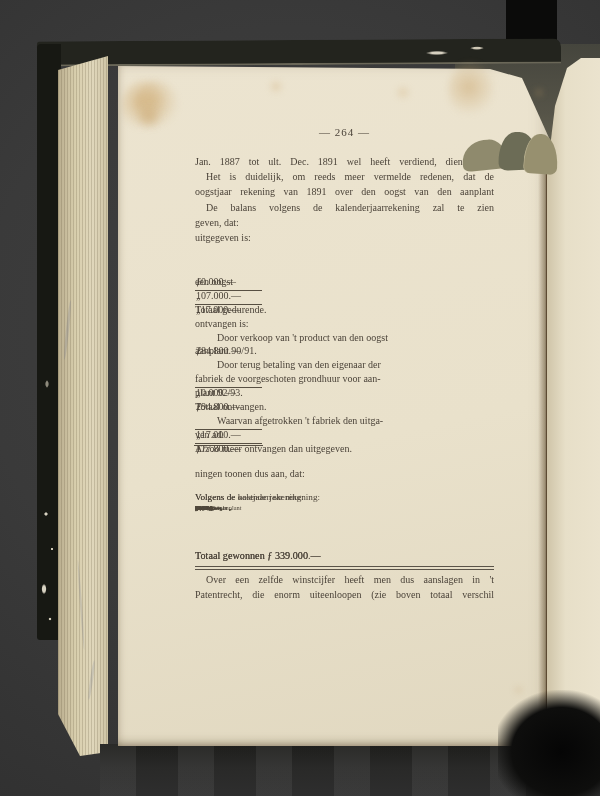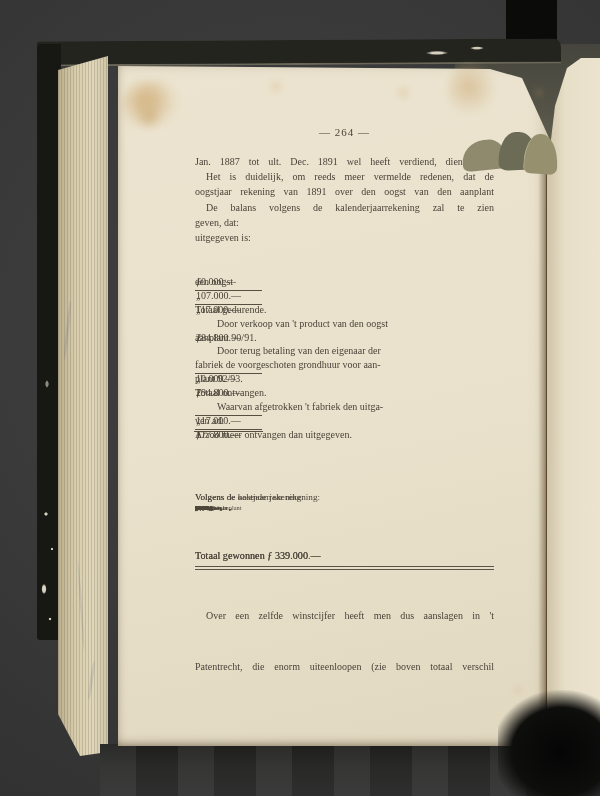--- a/index.html
+++ b/index.html
@@ -75,21 +75,21 @@
   .textblock{left:77px;top:0;width:299px;height:680px;color:#4b4339;}
   .pageno{top:60px;left:0;width:100%;text-align:center;font-size:11px;letter-spacing:1px;position:absolute;}
   .sec{left:0;width:100%;position:absolute;}
   #intro{top:90px;} #ledger{top:210px;} #summary{top:402px;}
   #cmpheader{top:426px;display:flex;justify-content:space-between;font-size:9.2px;}
   #cmptable{top:438px;} #totals{top:484px;display:flex;justify-content:space-between;font-size:10.2px;}
   #drule{top:500px;height:4px;border-top:1px solid #5a5348;border-bottom:1px solid #5a5348;}
   #closing{top:508px;}
 
   .tline{position:relative;height:15.2px;font-size:10px;overflow:hidden;}
-  #closing .tline{height:15.4px;margin-top:36px;}
+  #closing .tline{height:15.4px;}
   #summary .tline{height:14.6px;}
   .just{text-align:justify;text-align-last:justify;}
   .ind{text-indent:11px;}
 
   .lrow{position:relative;display:flex;height:13.9px;font-size:10px;align-items:baseline;}
   .ltext{flex:none;white-space:pre;}
   .ltext.ind{padding-left:11px;}
   .ltext.right{flex:1;text-align:right;padding-right:5px;}
   .ldots{flex:1;align-self:stretch;margin:0 5px 0 6px;}
   .ldots.dotted{background-image:radial-gradient(circle 1px at 2px 9px, #544c3f 55%, transparent 75%);
@@ -153,20 +153,23 @@
             </span>
           </div>
           <div class="lrow">
             <span class="ltext right">Totaal gedurende.</span>
             <span class="money u1">
               <span class="cur">„</span>
               <span class="amt">117.000.—</span>
             </span>
           </div>
           <div class="lrow">
+            <span class="ltext">ontvangen is:</span>
+          </div>
+          <div class="lrow">
             <span class="ltext ind">Door verkoop van 't product van den oogst</span>
           </div>
           <div class="lrow">
             <span class="ltext">aanplant 90/91.</span>
             <span class="ldots dotted"></span>
             <span class="money">
               <span class="cur">ƒ</span>
               <span class="amt">284.800.—</span>
             </span>
           </div>
@@ -205,20 +208,21 @@
           <div class="lrow">
             <span class="ltext">Alzoo meer ontvangen dan uitgegeven.</span>
             <span class="ldots dotted"></span>
             <span class="money u2">
               <span class="cur">ƒ</span>
               <span class="amt">177.800.—</span>
             </span>
           </div>
         </div>
       <div class="sec" id="summary">
+          <div class="tline">ningen toonen dus aan, dat:</div>
         </div>
       <div class="sec" id="cmpheader">
         <span>Volgens de kalenderjaar rekening:</span>
         <span>Volgens de oostjaar rekening:</span>
       </div>
       <div class="sec" id="cmptable">
           <div class="rule"></div>
           <div class="cmp">
             <div class="chalf l">
               <div class="crow"><span class="c1">Op ult.</span><span class="c2">1887</span><span class="c3">verloren is</span><span class="c4">ƒ</span><span class="c5">42.200.—</span></div>

